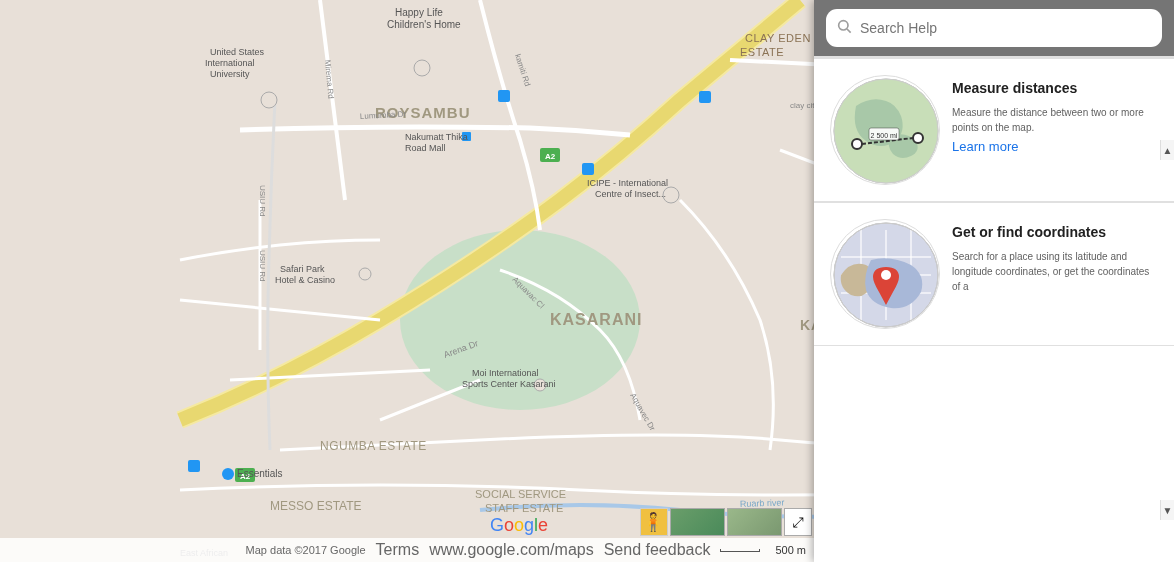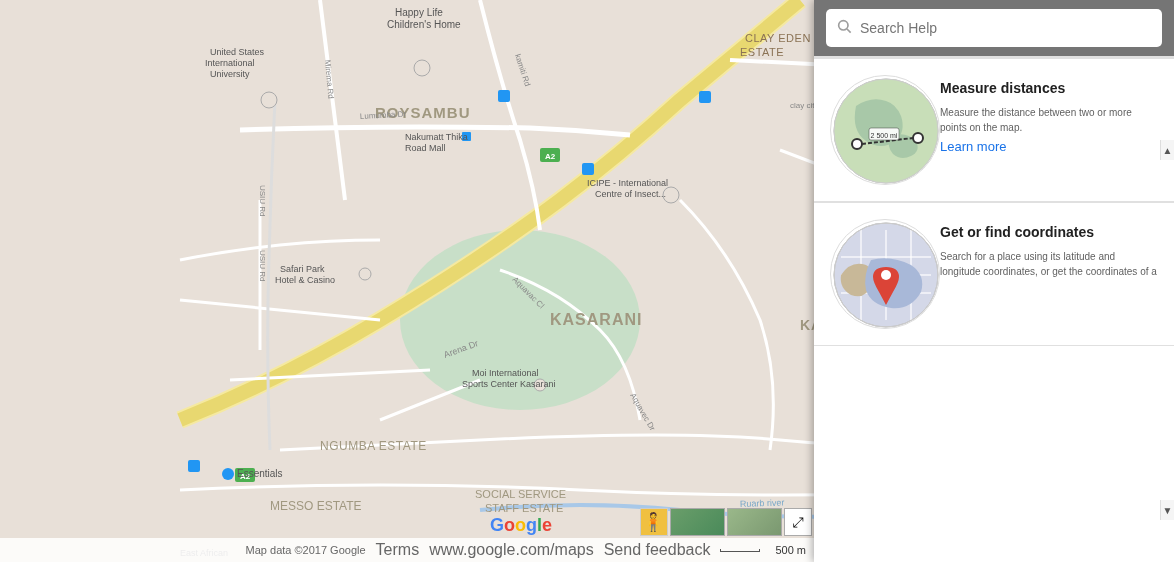--- a/index.html
+++ b/index.html
@@ -43,21 +43,21 @@
       flex-shrink: 0;
     }
 
     #search-container {
       display: flex;
       align-items: center;
       background: #fff;
       margin: 8px 12px;
       flex: 1;
       height: 38px;
-      border-radius: 5px;
+      border-radius: 11px;
       padding: 0 10px;
     }
 
     #search-container .search-icon {
       color: #9e9e9e;
       font-size: 16px;
       margin-right: 8px;
     }
 
     #search-input {
@@ -73,20 +73,21 @@
       flex: 1;
       overflow-y: auto;
       padding: 0;
     }
 
     .help-item {
       display: flex;
       align-items: flex-start;
       padding: 16px 16px;
       border-bottom: 1px solid #e0e0e0;
+      gap: 12px;
     }
 
     .help-item-image {
       width: 110px;
       height: 110px;
       flex-shrink: 0;
       border-radius: 50%;
       overflow: hidden;
       border: 1px solid #ddd;
     }
@@ -168,21 +169,21 @@
       text-decoration: none;
       font-size: 16px;
     }
 
     
     .google-logo {
       position: absolute;
       bottom: 26px;
       left: 490px;
       font-size: 18px;
-      font-weight: bold;
+      font-weight: normal;
       z-index: 5;
     }
     .google-logo span.g-blue { color: #4285F4; }
     .google-logo span.g-red { color: #EA4335; }
     .google-logo span.g-yellow { color: #FBBC05; }
     .google-logo span.g-green { color: #34A853; }
 
     
     .scale-bar {
       display: flex;

